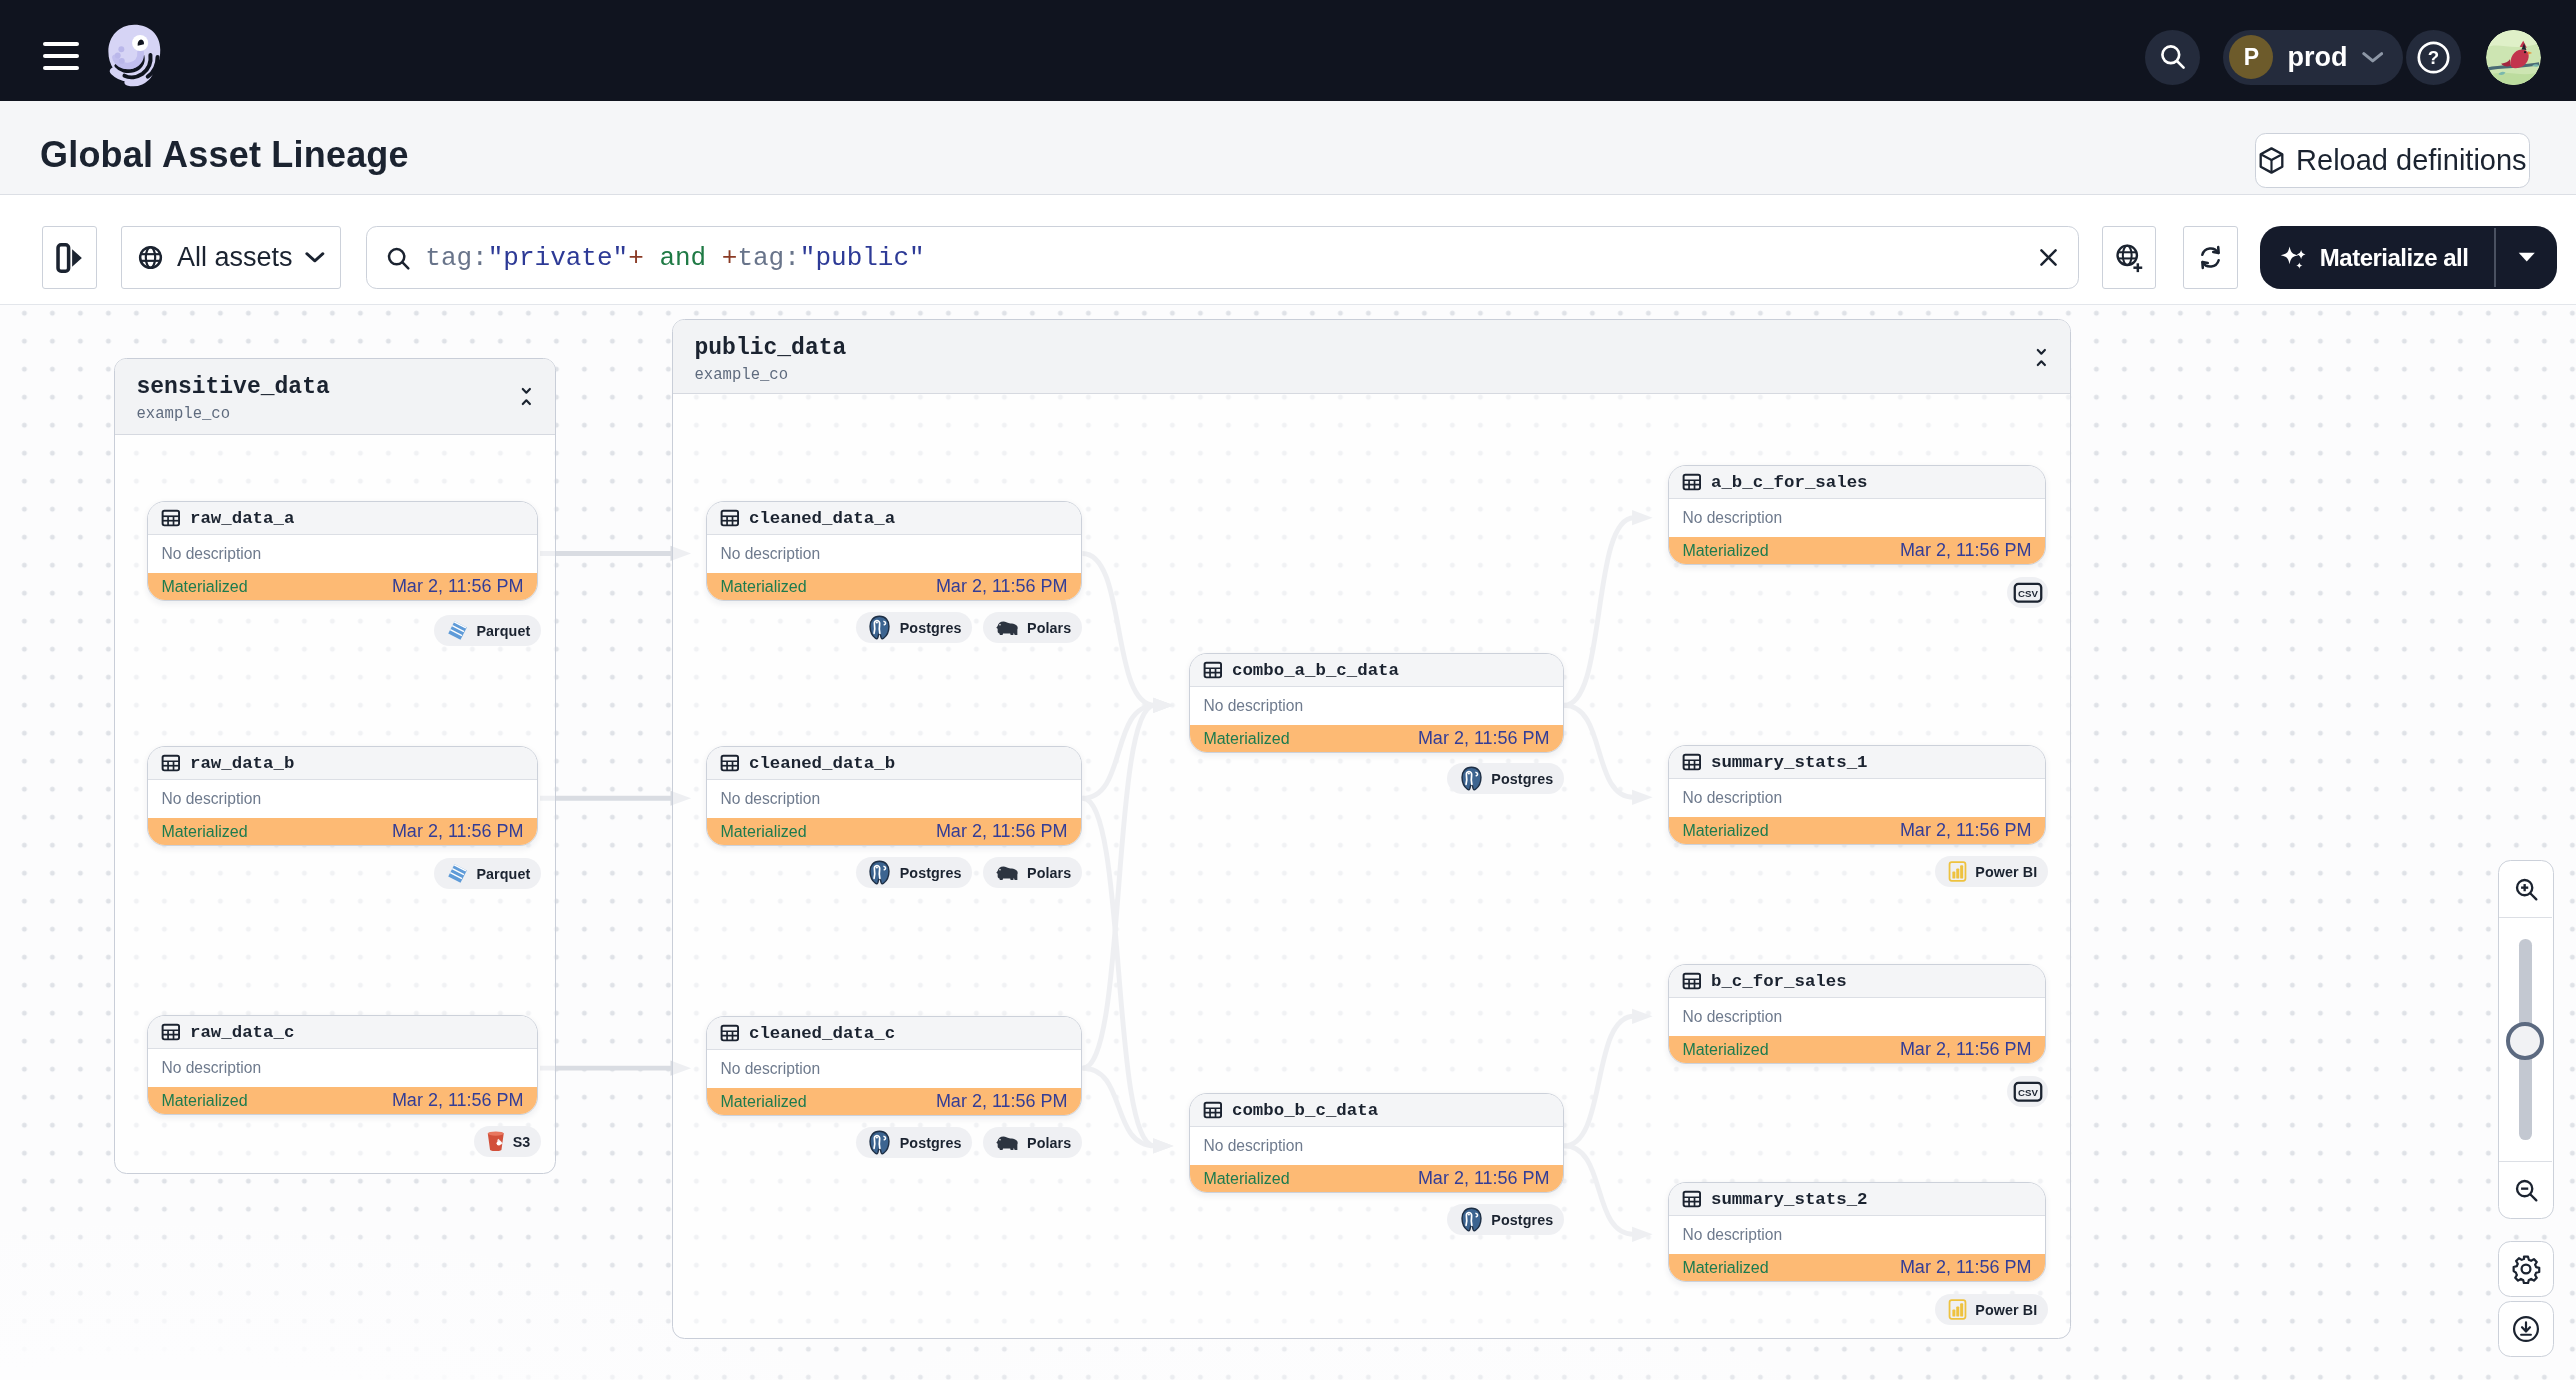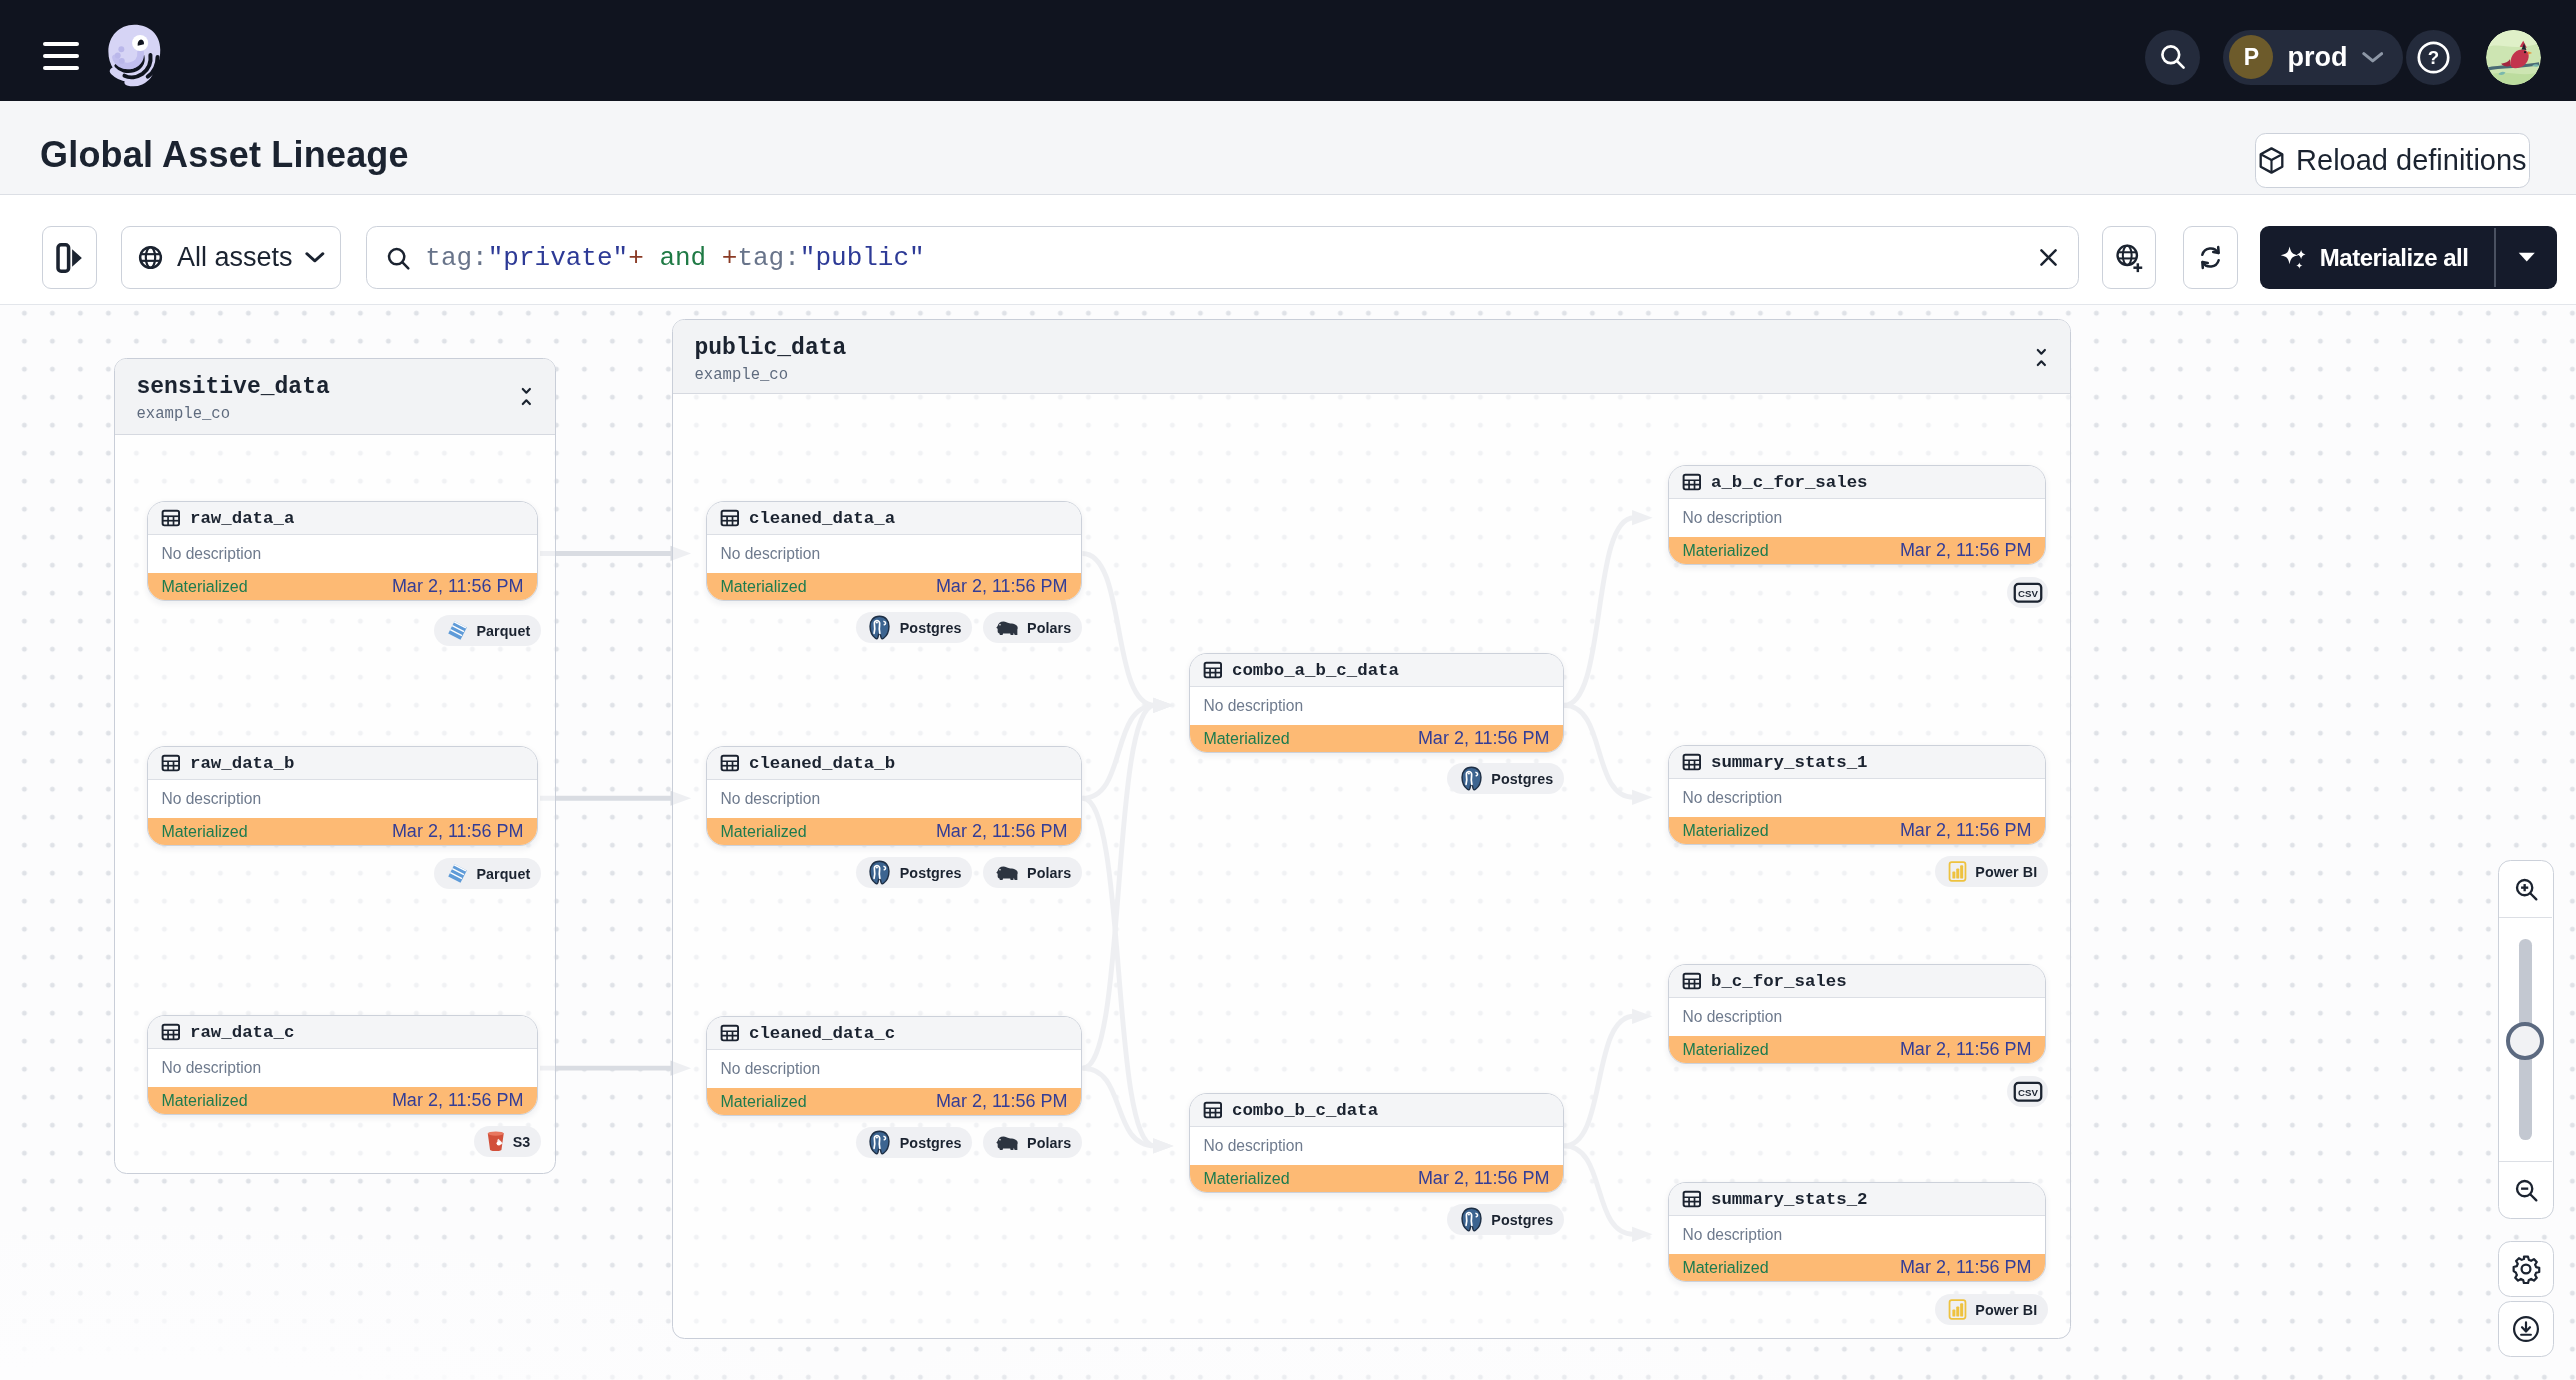--- a/index.html
+++ b/index.html
@@ -24,31 +24,31 @@
 
 
 .titlebar { position:relative; height:94px; background:#f5f6f8; border-bottom:0.9px solid #dcdfe5; }
 .titlebar h1 { position:absolute; left:40px; top:33px; font-size:36px; font-weight:600; color:#1b2330; letter-spacing:0.2px; }
 .reload { position:absolute; left:2255px; top:32px; width:275px; height:55px; border:1.8px solid #ccd1da;
   border-radius:10.7px; background:#fff; display:flex; align-items:center; justify-content:center; gap:10.7px;
   font-size:29px; font-weight:500; color:#1b2330; }
 
 
 .toolbar { position:relative; height:110px; background:#fff; border-bottom:0.9px solid #e3e6eb; }
-.tbtn { position:absolute; top:228px; height:63px; border:1.8px solid #ccd1da; border-radius:9px; background:#fff;
+.tbtn { position:absolute; top:228px; height:63px; border:1.8px solid #ccd1da; border-radius:3px; background:#fff;
   display:flex; align-items:center; justify-content:center; }
 .toolbar .tbtn { top:31px; }
 .allassets { left:121px; width:220px; gap:12.5px; font-size:27px; font-weight:500; color:#1b2330; }
 .searchbox { position:absolute; left:366px; top:31px; width:1713px; height:63px; border:1.8px solid #ccd1da;
   border-radius:10.7px; background:#fff; display:flex; align-items:center; padding:0 18px;
   font-family:"Liberation Mono",monospace; font-size:26px; }
 .searchbox .q { margin-left:14.3px; letter-spacing:0; white-space:pre; }
 .searchbox .xx { margin-left:auto; display:flex; }
 .qg { color:#68748a; } .qs { color:#2d3a96; } .qp { color:#8a3a24; } .qa { color:#1f7a45; }
-.matall { position:absolute; left:2260px; top:31px; width:297px; height:63px; background:#151b2b; border-radius:9px;
+.matall { position:absolute; left:2260px; top:31px; width:297px; height:63px; background:#151b2b; border-radius:21px;
   display:flex; align-items:center; color:#fff; }
 .matall .lab { display:flex; align-items:center; gap:9.8px; padding-left:18px; font-size:24px; font-weight:600; width:234px; white-space:nowrap; letter-spacing:-0.5px; }
 .matall .sep { width:1.8px; height:59px; background:#4a5161; }
 .matall .car { flex:1; display:flex; align-items:center; justify-content:center; }
 
 
 .canvas { position:relative; height:1075px; background:#fcfcfd;
   background-image:radial-gradient(circle, #dfe2e7 2.2px, transparent 2.8px);
   background-size:28px 28px; background-position:10.4px -5.8px; overflow:hidden; }
 .edges { position:absolute; left:0; top:0; }

